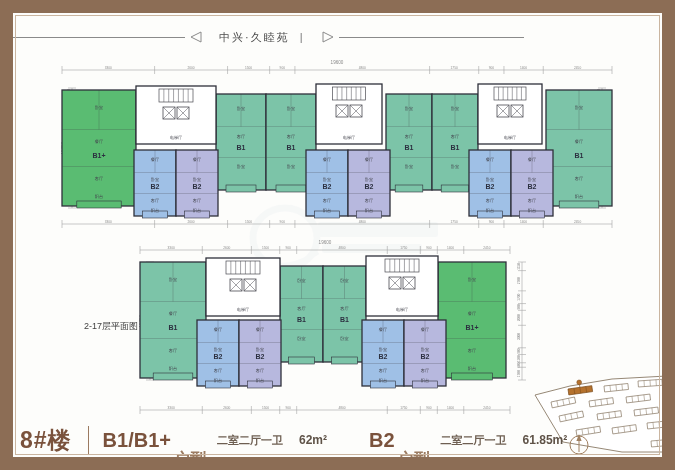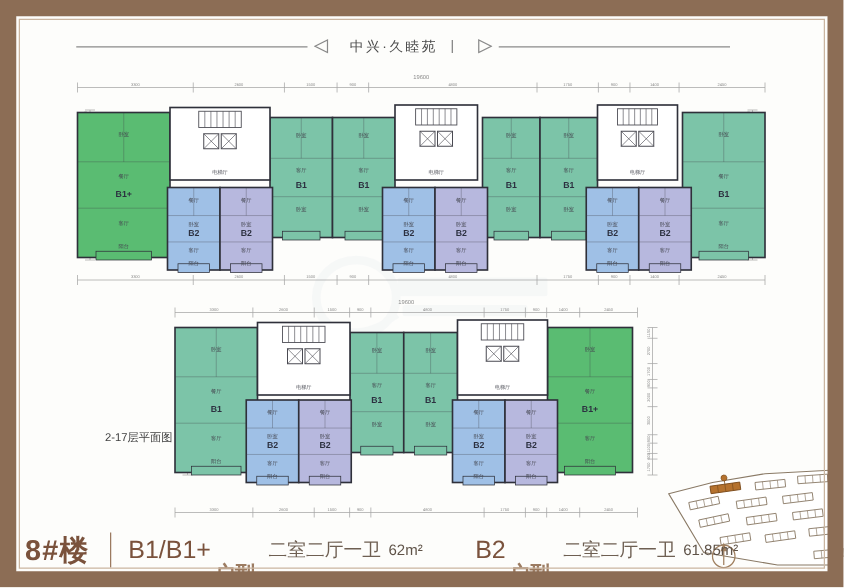--- a/index.html
+++ b/index.html
@@ -1,35 +1,35 @@
 <!DOCTYPE html>
 <html><head>
 <meta charset="utf-8">
 <style>
   html,body{margin:0;padding:0;}
   body{width:675px;height:470px;font-family:"Liberation Sans","DejaVu Sans",sans-serif;background:#fff;}
   .page{position:relative;width:675px;height:470px;background:#fdfdfb;overflow:hidden;box-sizing:border-box;}
   .frame{position:absolute;inset:0;border:13px solid #8c6d55;pointer-events:none;z-index:30;}
   .inner-line{position:absolute;inset:15px;border:1px solid #cab5a0;pointer-events:none;z-index:30;}
   
-  .header{position:absolute;top:26px;left:0;width:645px;height:22px;display:flex;align-items:center;justify-content:center;z-index:5;}
+  .header{position:absolute;top:26px;left:0;width:645px;height:22px;display:flex;align-items:center;z-index:5;}
   .h-line{height:1px;background:#8a8a8a;flex:0 0 auto;width:185px;}
   .tri-l{width:12px;height:12px;margin:0 5px;flex:0 0 auto;}
   .h-title{display:flex;align-items:center;gap:10px;padding:0 12px;color:#4c4c4c;font-size:11px;letter-spacing:2px;white-space:nowrap;}
   .h-sep{color:#777;}
   
   .footer{position:absolute;left:20px;top:424px;height:32px;display:flex;align-items:center;z-index:20;}
   .f-build{font-size:23px;font-weight:bold;color:#7a523c;letter-spacing:1px;}
   .f-div{width:1px;height:28px;background:#9b7a60;margin:0 14px 0 16px;}
-  .f-name{font-size:20px;font-weight:normal;color:#7a523c;}
+  .f-name{font-size:20px;font-weight:bold;color:#7a523c;}
   .f-suffix{font-size:17px;font-weight:bold;color:#9c7c62;margin-left:2px;margin-top:39px;}
-  .f-desc{font-size:15px;color:#6e5f52;margin-left:10px;}
-  .f-area{font-size:12px;color:#5f5348;font-weight:normal;margin-left:6px;}
+  .f-desc{font-size:11px;color:#6e5f52;margin-left:10px;font-weight:bold;}
+  .f-area{font-size:12px;color:#5f5348;font-weight:bold;margin-left:16px;}
   .f-gap{width:42px;}
-  .floor-note{position:absolute;left:84px;top:344px;font-size:9px;color:#3f3f3f;z-index:6;}
+  .floor-note{position:absolute;left:84px;top:320px;font-size:9px;color:#3f3f3f;z-index:6;}
   svg.drawing{position:absolute;left:0;top:0;z-index:4;}
   text{font-family:"Liberation Sans","DejaVu Sans",sans-serif;}
 </style>
 </head>
 <body>
 
 <div class="page">
 
   <div class="header">
     <div class="h-line"></div>

